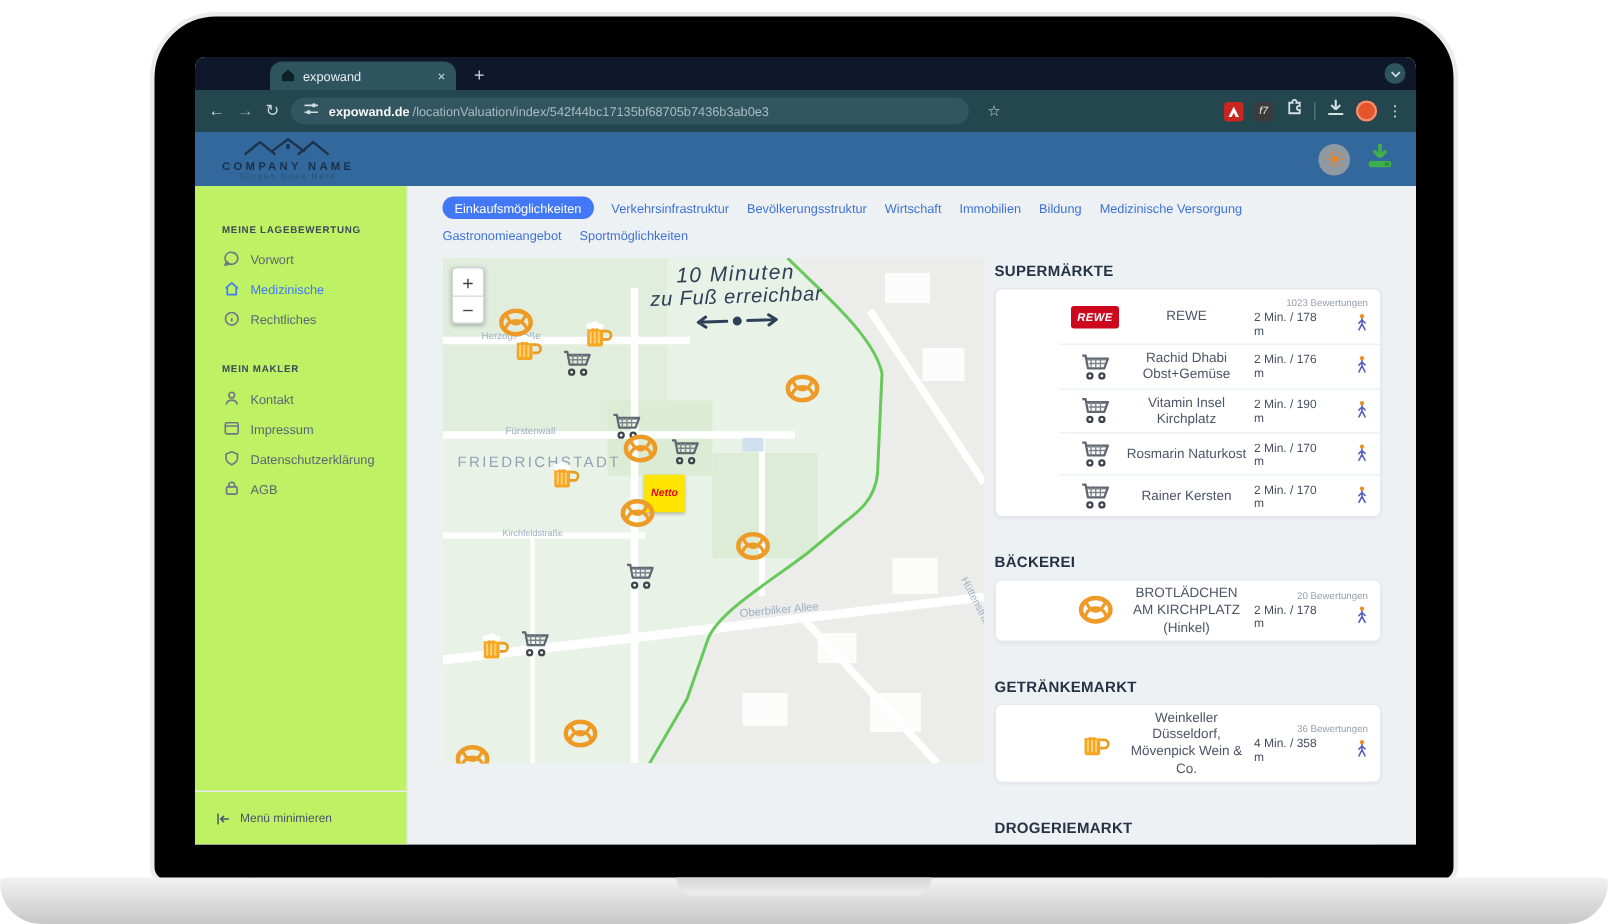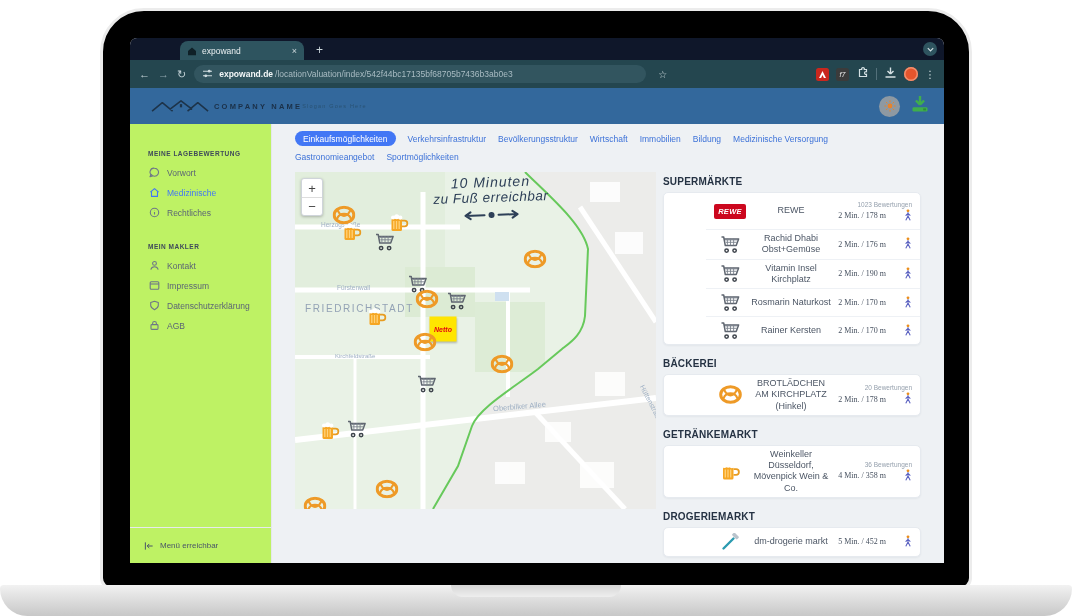--- a/index.html
+++ b/index.html
@@ -29,21 +29,21 @@
   .extarea{margin-left:auto;display:flex;align-items:center;gap:7px;}
   .pdf-badge{width:13px;height:13px;background:#c9271e;border-radius:2.5px;display:grid;place-items:center;}
   .f7-badge{width:13px;height:13px;background:#3b3b3b;border-radius:2.5px;color:#eee;font-size:7px;font-style:italic;display:grid;place-items:center;}
   .vdiv{width:1px;height:12px;background:#53707a;}
   .avatar{width:14px;height:14px;border-radius:50%;background:#e4552d;box-shadow:inset 0 0 0 1.5px #f0906f;}
   .menu-dots{color:#d5e1e4;font-size:10px;}
 
   
   .site{position:absolute;top:50px;left:0;right:0;bottom:0;display:flex;flex-direction:column;background:#eef1f4;}
   .site-header{height:36px;background:#33689c;display:flex;align-items:center;padding:0 14px;flex:0 0 auto;}
-  .logo{display:flex;align-items:center;margin-left:4px;}
+  .logo{display:flex;flex-direction:column;align-items:center;margin-left:4px;}
   .logo-name{font-size:7.5px;font-weight:bold;letter-spacing:2.2px;color:#1b3048;margin-top:1px;}
   .logo-slogan{font-size:5.5px;letter-spacing:1.2px;color:#295273;}
   .hdr-actions{margin-left:auto;display:flex;align-items:center;gap:10px;}
   .theme-btn{width:21px;height:21px;border-radius:50%;background:#8e99a2;display:grid;place-items:center;}
 
   .content{flex:1;display:flex;overflow:hidden;}
   .sidenav{width:142px;background:#bef264;border-right:1px solid #e5e8ec;position:relative;padding:26px 0 0 18px;flex:0 0 auto;}
   .side-section{font-size:6.5px;font-weight:bold;letter-spacing:.5px;color:#3f4a5a;margin-bottom:10px;}
   .side-item{display:flex;align-items:center;gap:7px;font-size:8.5px;color:#5b6575;margin-bottom:9px;}
   .side-item .ic{display:grid;place-items:center;width:12px;color:#6e7787;}
@@ -75,33 +75,33 @@
   .mn-arrow{margin-top:2px;}
   .street{position:absolute;color:#9fb0c4;white-space:nowrap;z-index:2;}
   .district{position:absolute;left:10px;top:131px;font-size:10px;letter-spacing:1.6px;color:#93a2b5;z-index:2;}
   .marker{position:absolute;transform:translate(-50%,-50%);z-index:3;line-height:0;}
   .netto-box{width:27px;height:25px;background:#ffe500;display:grid;place-items:center;box-shadow:0 1px 2px rgba(0,0,0,.25);}
   .netto-box span{color:#e30613;font-size:7px;font-weight:bold;font-style:italic;}
 
   
   .places{flex:1;min-width:0;}
   .pl-heading{font-size:10px;font-weight:bold;color:#253243;letter-spacing:.2px;margin:4px 0 5px;}
-  .pl-heading.later{margin-top:13px;}
+  .pl-heading.later{margin-top:25px;}
   .pl-card{background:#fff;border:1px solid #e6eaef;border-radius:5px;box-shadow:0 1px 2px rgba(20,30,50,.05);}
   .pl-row{display:flex;align-items:center;padding:3px 8px;min-height:28px;border-top:1px solid #eef1f5;margin-left:42px;}
   .pl-row:first-child{border-top:none;}
   .pl-row.rated{min-height:36px;}
   .pl-icon{width:32px;display:flex;justify-content:center;flex:0 0 auto;}
   .rewe-badge{background:#cc071e;color:#fff;font-size:7.5px;font-weight:bold;font-style:italic;padding:3px 4px;border-radius:2px;letter-spacing:.3px;}
   .pl-name{flex:1;text-align:center;font-size:9px;color:#4c5665;padding:0 4px;line-height:1.25;}
   .pl-meta{width:76px;flex:0 0 auto;display:flex;flex-direction:column;align-items:flex-end;gap:1px;}
   .stars{position:relative;font-size:9.5px;line-height:1;color:#d6dbe1;letter-spacing:-.5px;}
   .stars .fill{position:absolute;left:0;top:0;overflow:hidden;white-space:nowrap;color:#f7a21b;}
   .reviews{font-size:6.5px;color:#95a0ad;}
-  .dist{display:flex;align-items:center;gap:18px;font-size:8px;color:#46505f;font-family:Liberation Serif, serif;}
+  .dist{display:flex;align-items:center;gap:18px;font-size:8px;color:#46505f;}
 </style>
 </head>
 <body>
 
 <div class="stage">
   <div class="bezel"></div>
   <div class="base"></div>
   <div class="notch"></div>
 
   <div class="screen">
@@ -253,21 +253,21 @@
                 </span>
                 <span>AGB</span>
               </div>
             </div>
           <div class="side-footer">
             <span class="ic">
                 <svg width="10" height="10" viewBox="0 0 11 11">
                   <path d="M1.5 1.5v8M9.5 5.5H3.5M5.8 3.2 3.5 5.5l2.3 2.3" fill="none" stroke="currentColor" stroke-width="1.1"></path>
                 </svg>
               </span>
-            <span>Menü erreichbar</span>
+            <span>Menü minimieren</span>
           </div>
         </aside>
 
         <div class="main">
           <div class="pills" id="nav-row1">
               <span class="pill active">Einkaufsmöglichkeiten</span>
               <span class="pill">Verkehrsinfrastruktur</span>
               <span class="pill">Bevölkerungsstruktur</span>
               <span class="pill">Wirtschaft</span>
               <span class="pill">Immobilien</span>

